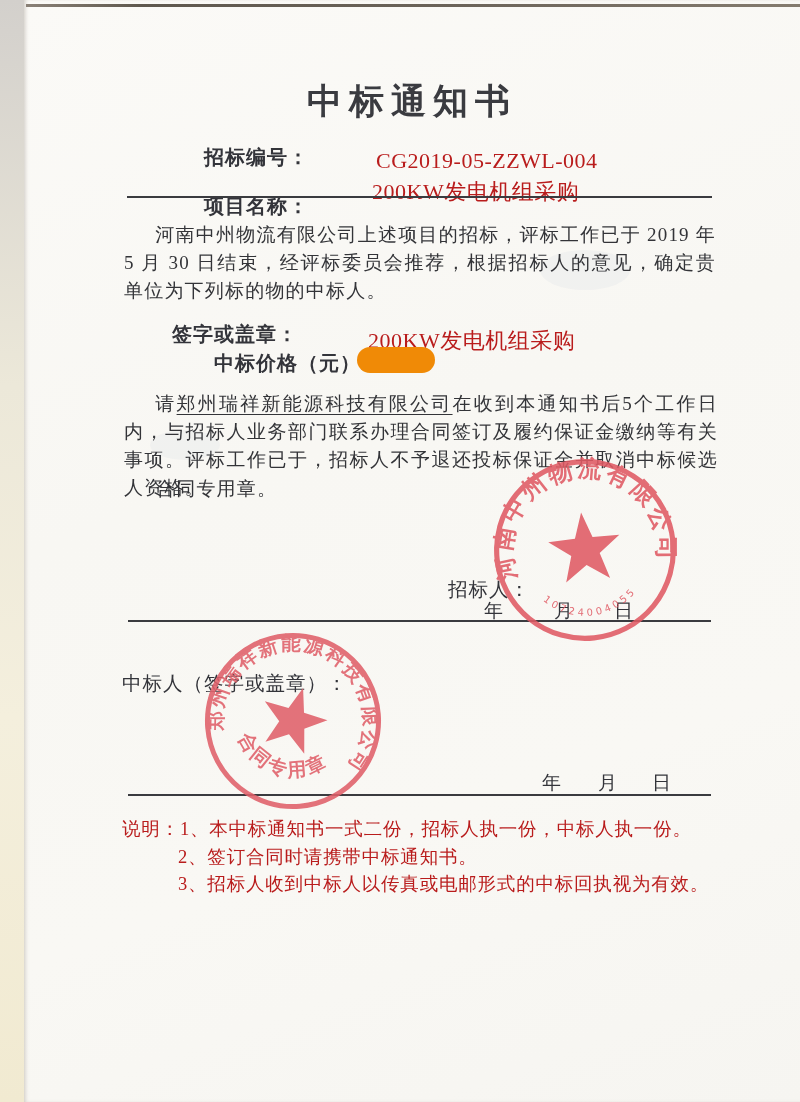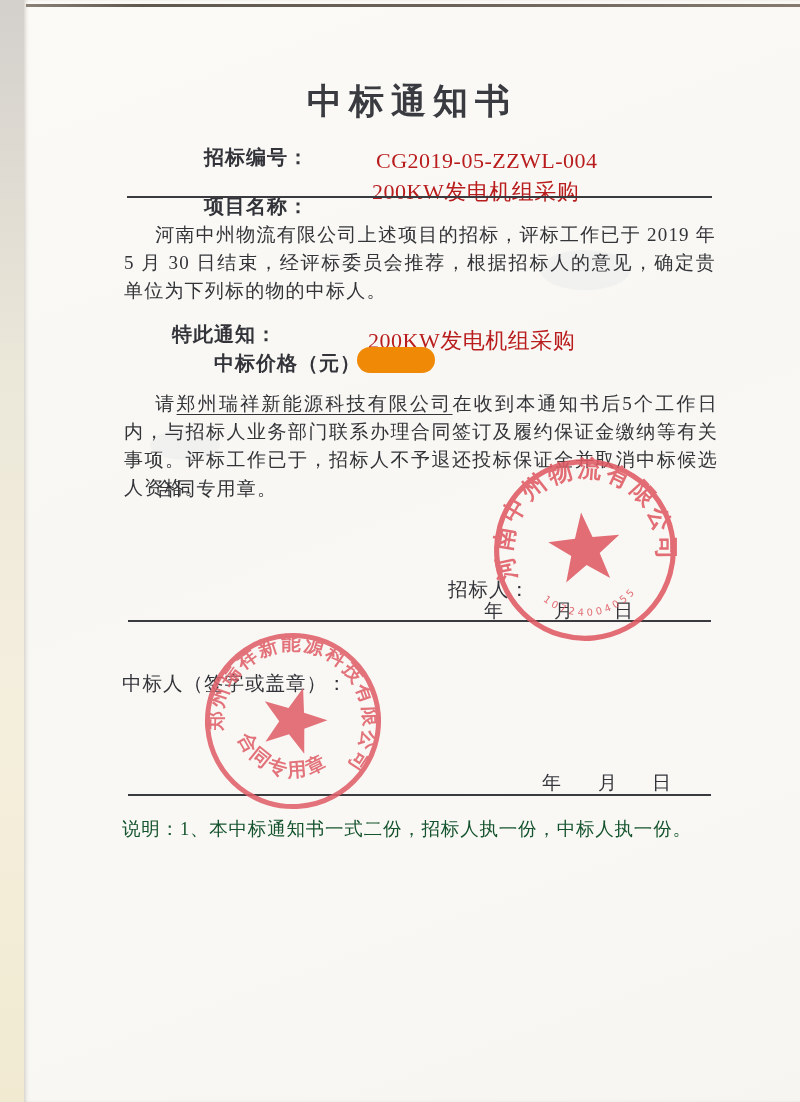--- a/index.html
+++ b/index.html
@@ -45,21 +45,21 @@
   .underlined { text-decoration: underline; text-underline-offset: 4px; }
 
   .redaction-pill {
     width: 78px; height: 26px; border-radius: 13px;
     background: #f08a06;
   }
 
   .sign-label { font-size: 19.5px; letter-spacing: 1px; color: #33343a; }
   .date-char { font-size: 19px; color: #33343a; position: absolute; }
 
-  .notes { font-size: 18.5px; line-height: 27.6px; letter-spacing: .8px; color: #14532d; }
+  .notes { font-size: 18.5px; line-height: 27.6px; letter-spacing: .8px; color: #b91c1c; }
   .notes .hang { margin-left: 56px; }
 
   .seal { position: absolute; opacity: .88; }
   .seal svg { display: block; }
 
   
   .blotch { position:absolute; border-radius:50%; background: rgba(190,195,210,.12); }
 </style>
 </head>
 <body>
@@ -74,21 +74,21 @@
 
 <div class="abs field-label" style="left:204px;top:144px;">招标编号：</div>
 <div class="abs field-value" style="left:376px;top:148px;">CG2019-05-ZZWL-004</div>
 <div class="abs field-label" style="left:204px;top:161px;margin-top:32px;">项目名称：</div>
 <div class="abs field-value" style="left:372px;top:177px;">200KW发电机组采购</div>
 
 <div class="abs rule" style="left:127px;top:196px;width:585px;"></div>
 
 <div class="abs para indent" style="left:124px;top:221px;width:592px;">河南中州物流有限公司上述项目的招标，评标工作已于 2019 年 5 月 30 日结束，经评标委员会推荐，根据招标人的意见，确定贵单位为下列标的物的中标人。</div>
 
-<div class="abs field-label" style="left:172px;top:321px;">特此通知：</div>
+<div class="abs field-label" style="left:172px;top:321px;">签字或盖章：</div>
 <div class="abs field-value" style="left:368px;top:326px;">200KW发电机组采购</div>
 <div class="abs field-label" style="left:172px;top:350px;margin-left:42px;">中标价格（元）：</div>
 <div class="abs redaction-pill" style="left:357px;top:347px;"></div>
 
 <div class="abs para indent" style="left:124px;top:390px;width:594px;"><span>请</span><span class="underlined">郑州瑞祥新能源科技有限公司</span><span>在收到本通知书后5个工作日内，与招标人业务部门联系办理合同签订及履约保证金缴纳等有关事项。评标工作已于，招标人不予退还投标保证金并取消中标候选人资格。</span></div>
 
 <div class="abs para" style="left:156px;top:475px;">合同专用章。</div>
 
 <div class="abs sign-label" style="left:448px;top:536px;margin-top:40px;">招标人：</div>
 <span class="date-char" style="left:484px;top:598px;">年</span>
@@ -131,13 +131,15 @@
       <textPath href="#ring2" startOffset="50%" text-anchor="middle">郑州瑞祥新能源科技有限公司</textPath>
     </text>
     <text font-size="21" font-weight="bold" fill="#e0606a" letter-spacing="3" font-family="&quot;Liberation Serif&quot;,&quot;DejaVu Serif&quot;,serif">
       <textPath href="#bot2" startOffset="50%" text-anchor="middle">合同专用章</textPath>
     </text>
   </svg>
 </div>
 
 <div class="abs notes" style="left:122px;top:816px;width:620px;">
   <div><span>说明：</span><span>1、本中标通知书一式二份，招标人执一份，中标人执一份。</span></div>
+  <div class="hang">2、签订合同时请携带中标通知书。</div>
+  <div class="hang">3、招标人收到中标人以传真或电邮形式的中标回执视为有效。</div>
 </div>
 
 </body></html>

